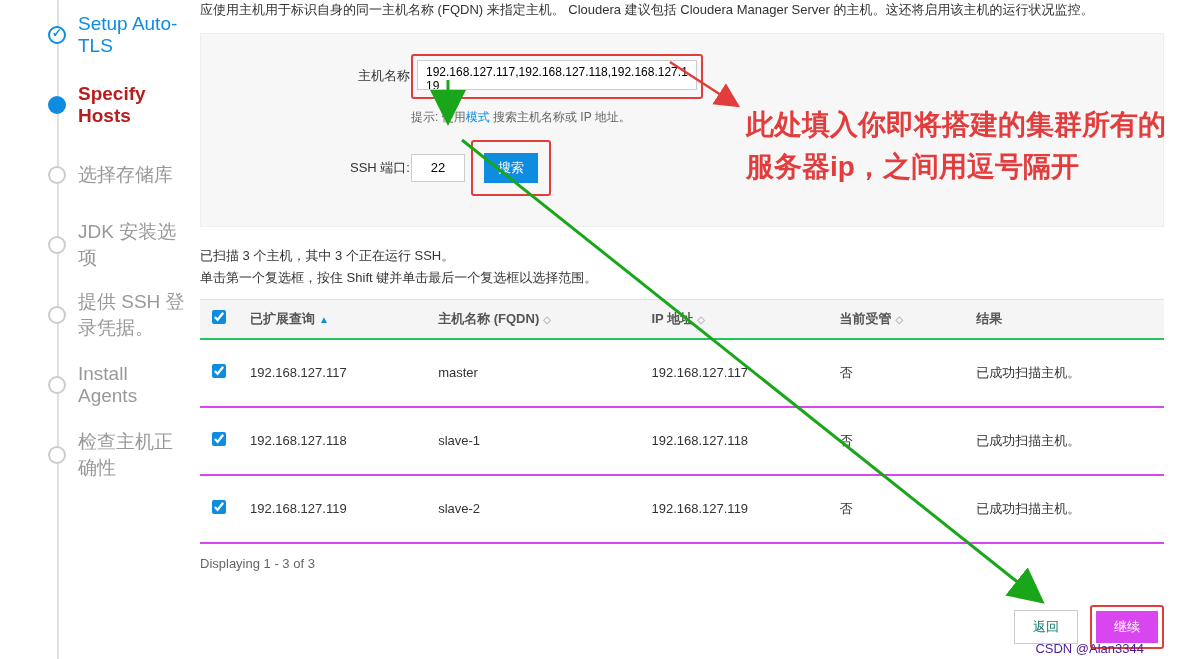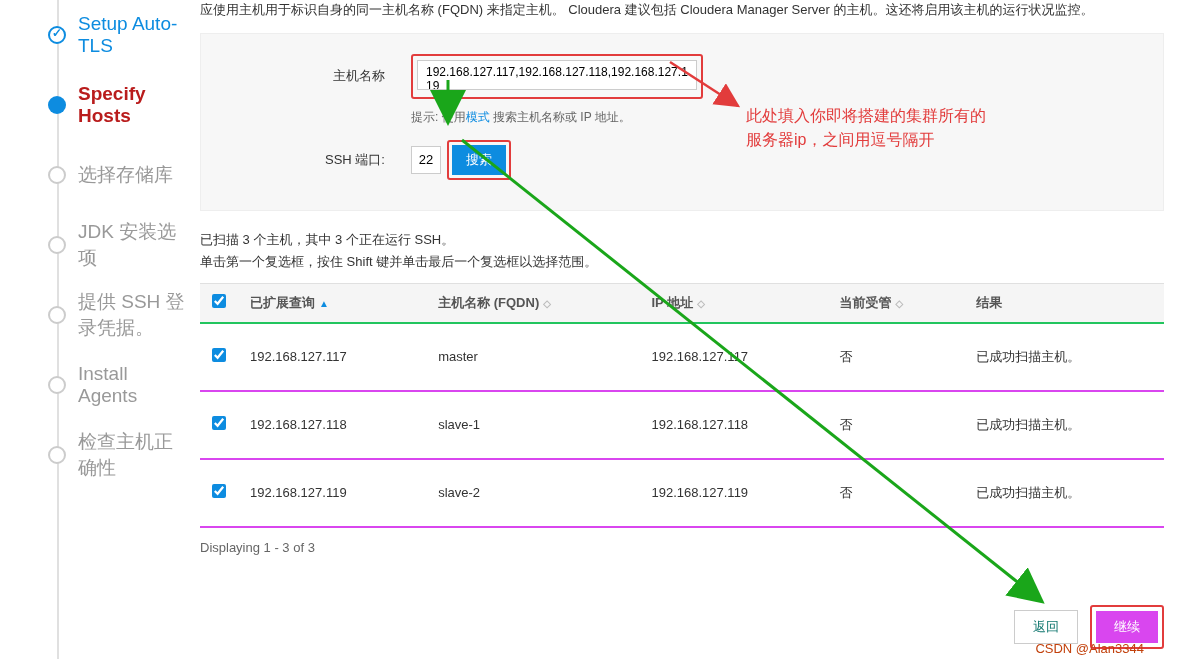--- a/index.html
+++ b/index.html
@@ -12,42 +12,42 @@
     .step-circle.done { border-color: #0d8ce0; }
     .step-circle.done::before { content: "✓"; color: #0d8ce0; position: absolute; top: -2px; left: 2px; font-size: 12px; font-weight: bold; }
     .step-circle.active { border: none; background: #0d8ce0; width: 18px; height: 18px; }
     .step-label { margin-left: 30px; font-size: 19px; color: #999; }
     .step-label.done { color: #0d8ce0; }
     .step-label.active { color: #b91c1c; font-weight: 600; }
     .main { flex: 1; padding: 0 20px 0 10px; position: relative; }
     .intro { font-size: 13px; margin-bottom: 12px; color: #333; line-height: 1.6; }
     .form-panel { background: #f7f7f7; border: 1px solid #eee; padding: 20px 40px 20px 120px; margin-bottom: 18px; position: relative; }
     .form-row { display: flex; align-items: center; margin-bottom: 10px; }
-    .form-label { width: 90px; text-align: right; padding-right: 26px; font-size: 13px; }
+    .form-label { width: 90px; text-align: right; padding-right: 1px; font-size: 13px; }
     .hostnames-box { border: 2px solid #e23c3c; border-radius: 3px; padding: 4px; display: inline-block; }
     .hostnames-input { width: 280px; height: 30px; border: 1px solid #ccc; padding: 4px 8px; font-size: 12px; resize: none; font-family: inherit; }
     .hint-row { margin-left: 90px; font-size: 12px; color: #666; margin-bottom: 14px; }
     .hint-row a { color: #0d8ce0; }
-    .ssh-input { width: 30px; height: 28px; border: 1px solid #ccc; text-align: center; font-size: 13px; margin-right: 6px; }
-    .search-box { border: 2px solid #e23c3c; border-radius: 3px; padding: 3px; display: inline-block; }
+    .ssh-input { width: 54px; height: 28px; border: 1px solid #ccc; text-align: center; font-size: 13px; margin-right: 6px; }
+    .search-box { border: 2px solid #e23c3c; border-radius: 3px; padding: 11px; display: inline-block; }
     .search-btn { background: #0d8ce0; color: #fff; border: none; padding: 6px 14px; font-size: 13px; cursor: pointer; }
     .scan-info { font-size: 13px; color: #333; line-height: 1.7; margin-bottom: 10px; }
     table { width: 100%; border-collapse: collapse; font-size: 13px; }
     th { background: #f5f5f5; text-align: left; padding: 10px 12px; border-top: 1px solid #e0e0e0; border-bottom: 2px solid #22c55e; font-weight: 600; color: #555; }
     td { padding: 24px 12px; border-bottom: 2px solid #d946ef; color: #333; }
     .sort { color: #0d8ce0; font-size: 10px; margin-left: 4px; }
     .sort-gray { color: #bbb; font-size: 10px; margin-left: 4px; }
     .display-info { font-size: 13px; color: #666; margin-top: 12px; }
-    .annotation { position: absolute; font-size: 16px; color: #e23c3c; font-weight: 400; line-height: 1.5; z-index: 5; }
+    .annotation { position: absolute; font-size: 28px; color: #e23c3c; font-weight: 700; line-height: 1.5; z-index: 5; }
     .svg-overlay { position: absolute; top: 0; left: 0; width: 100%; height: 100%; pointer-events: none; z-index: 4; }
     .footer { position: absolute; bottom: 10px; right: 20px; display: flex; gap: 12px; align-items: center; }
     .back-btn { background: #fff; border: 1px solid #ccc; padding: 7px 18px; font-size: 13px; cursor: pointer; color: #0f766e; }
     .cont-box { border: 2px solid #e23c3c; border-radius: 3px; padding: 4px; display: inline-block; }
     .cont-btn { background: #d946ef; color: #fff; border: none; padding: 7px 18px; font-size: 13px; cursor: pointer; }
-    .watermark { position: absolute; bottom: 3px; right: 40px; color: #c2410c; font-size: 13px; }
+    .watermark { position: absolute; bottom: 3px; right: 40px; color: #4c1d95; font-size: 13px; }
     input[type="checkbox"] { accent-color: #0d8ce0; width: 14px; height: 14px; }
   </style>
 </head>
 <body>
 
 <div class="layout">
   <div class="sidebar">
     <div class="vline"></div>
     <div class="step">
       <div class="step-circle done"></div>

